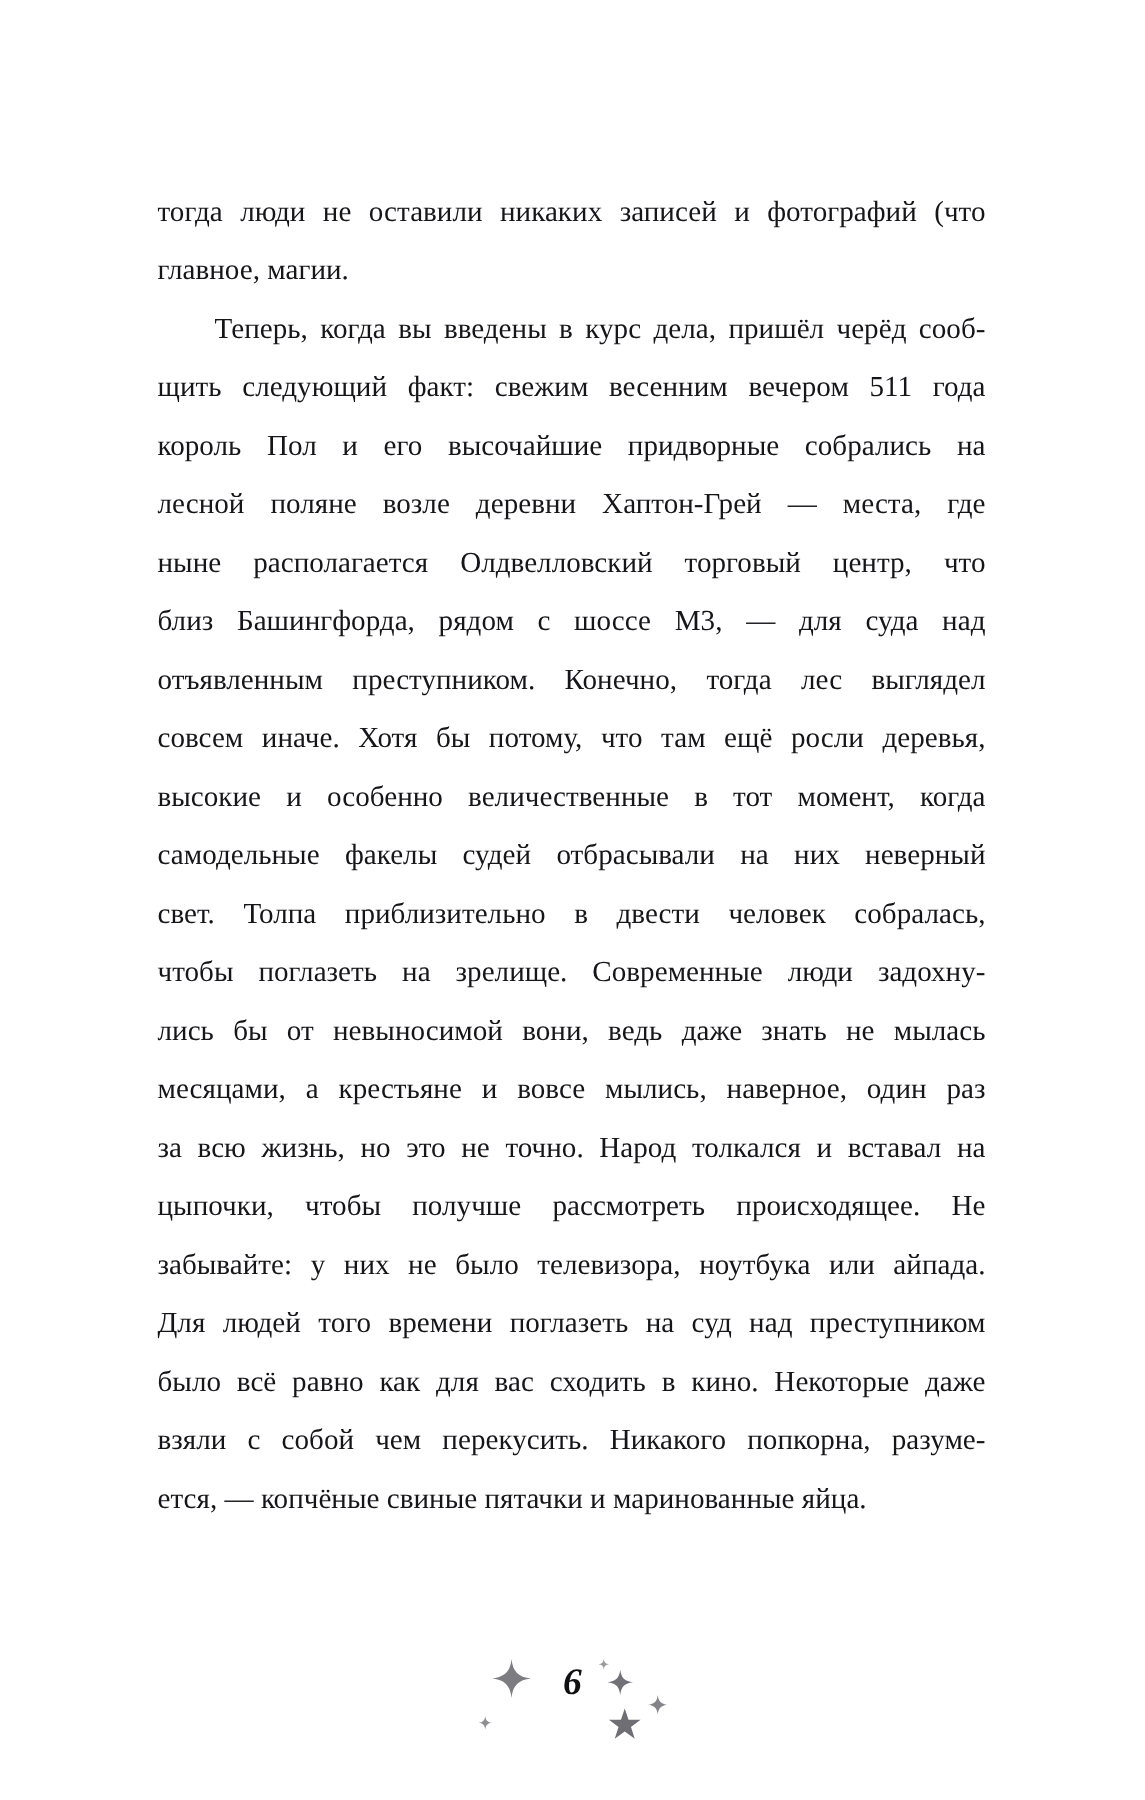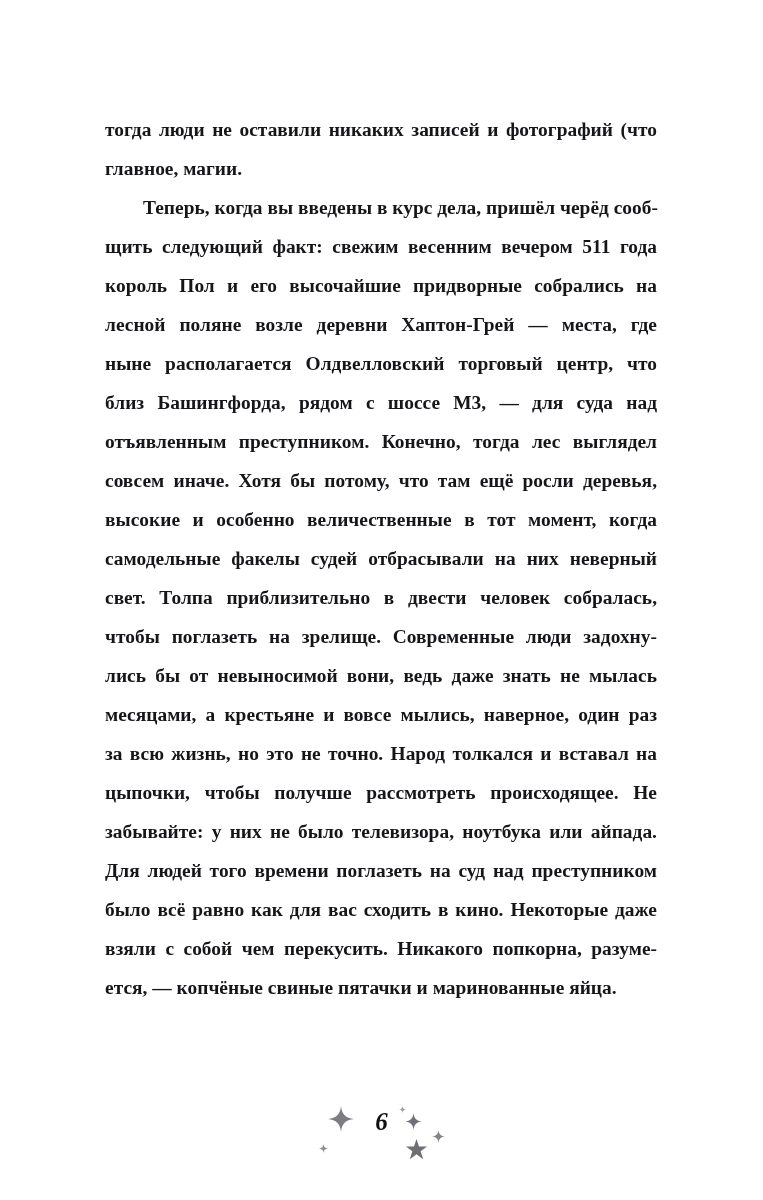--- a/index.html
+++ b/index.html
@@ -21,23 +21,22 @@
   .page {
     position: absolute;
     inset: 0;
     background: #ffffff;
   }
 
   
   .text-column {
     position: absolute;
     left: 105px;
-    top: 110px;
+    top: 122px;
     width: 552px;
-    font-weight: bold;
   }
 
   .para {
     margin: 0;
     font-size: 19.4px;
     line-height: 39px;
     color: #16161a;
     text-align: left;
     letter-spacing: 0.02px;
     white-space: pre-wrap;

